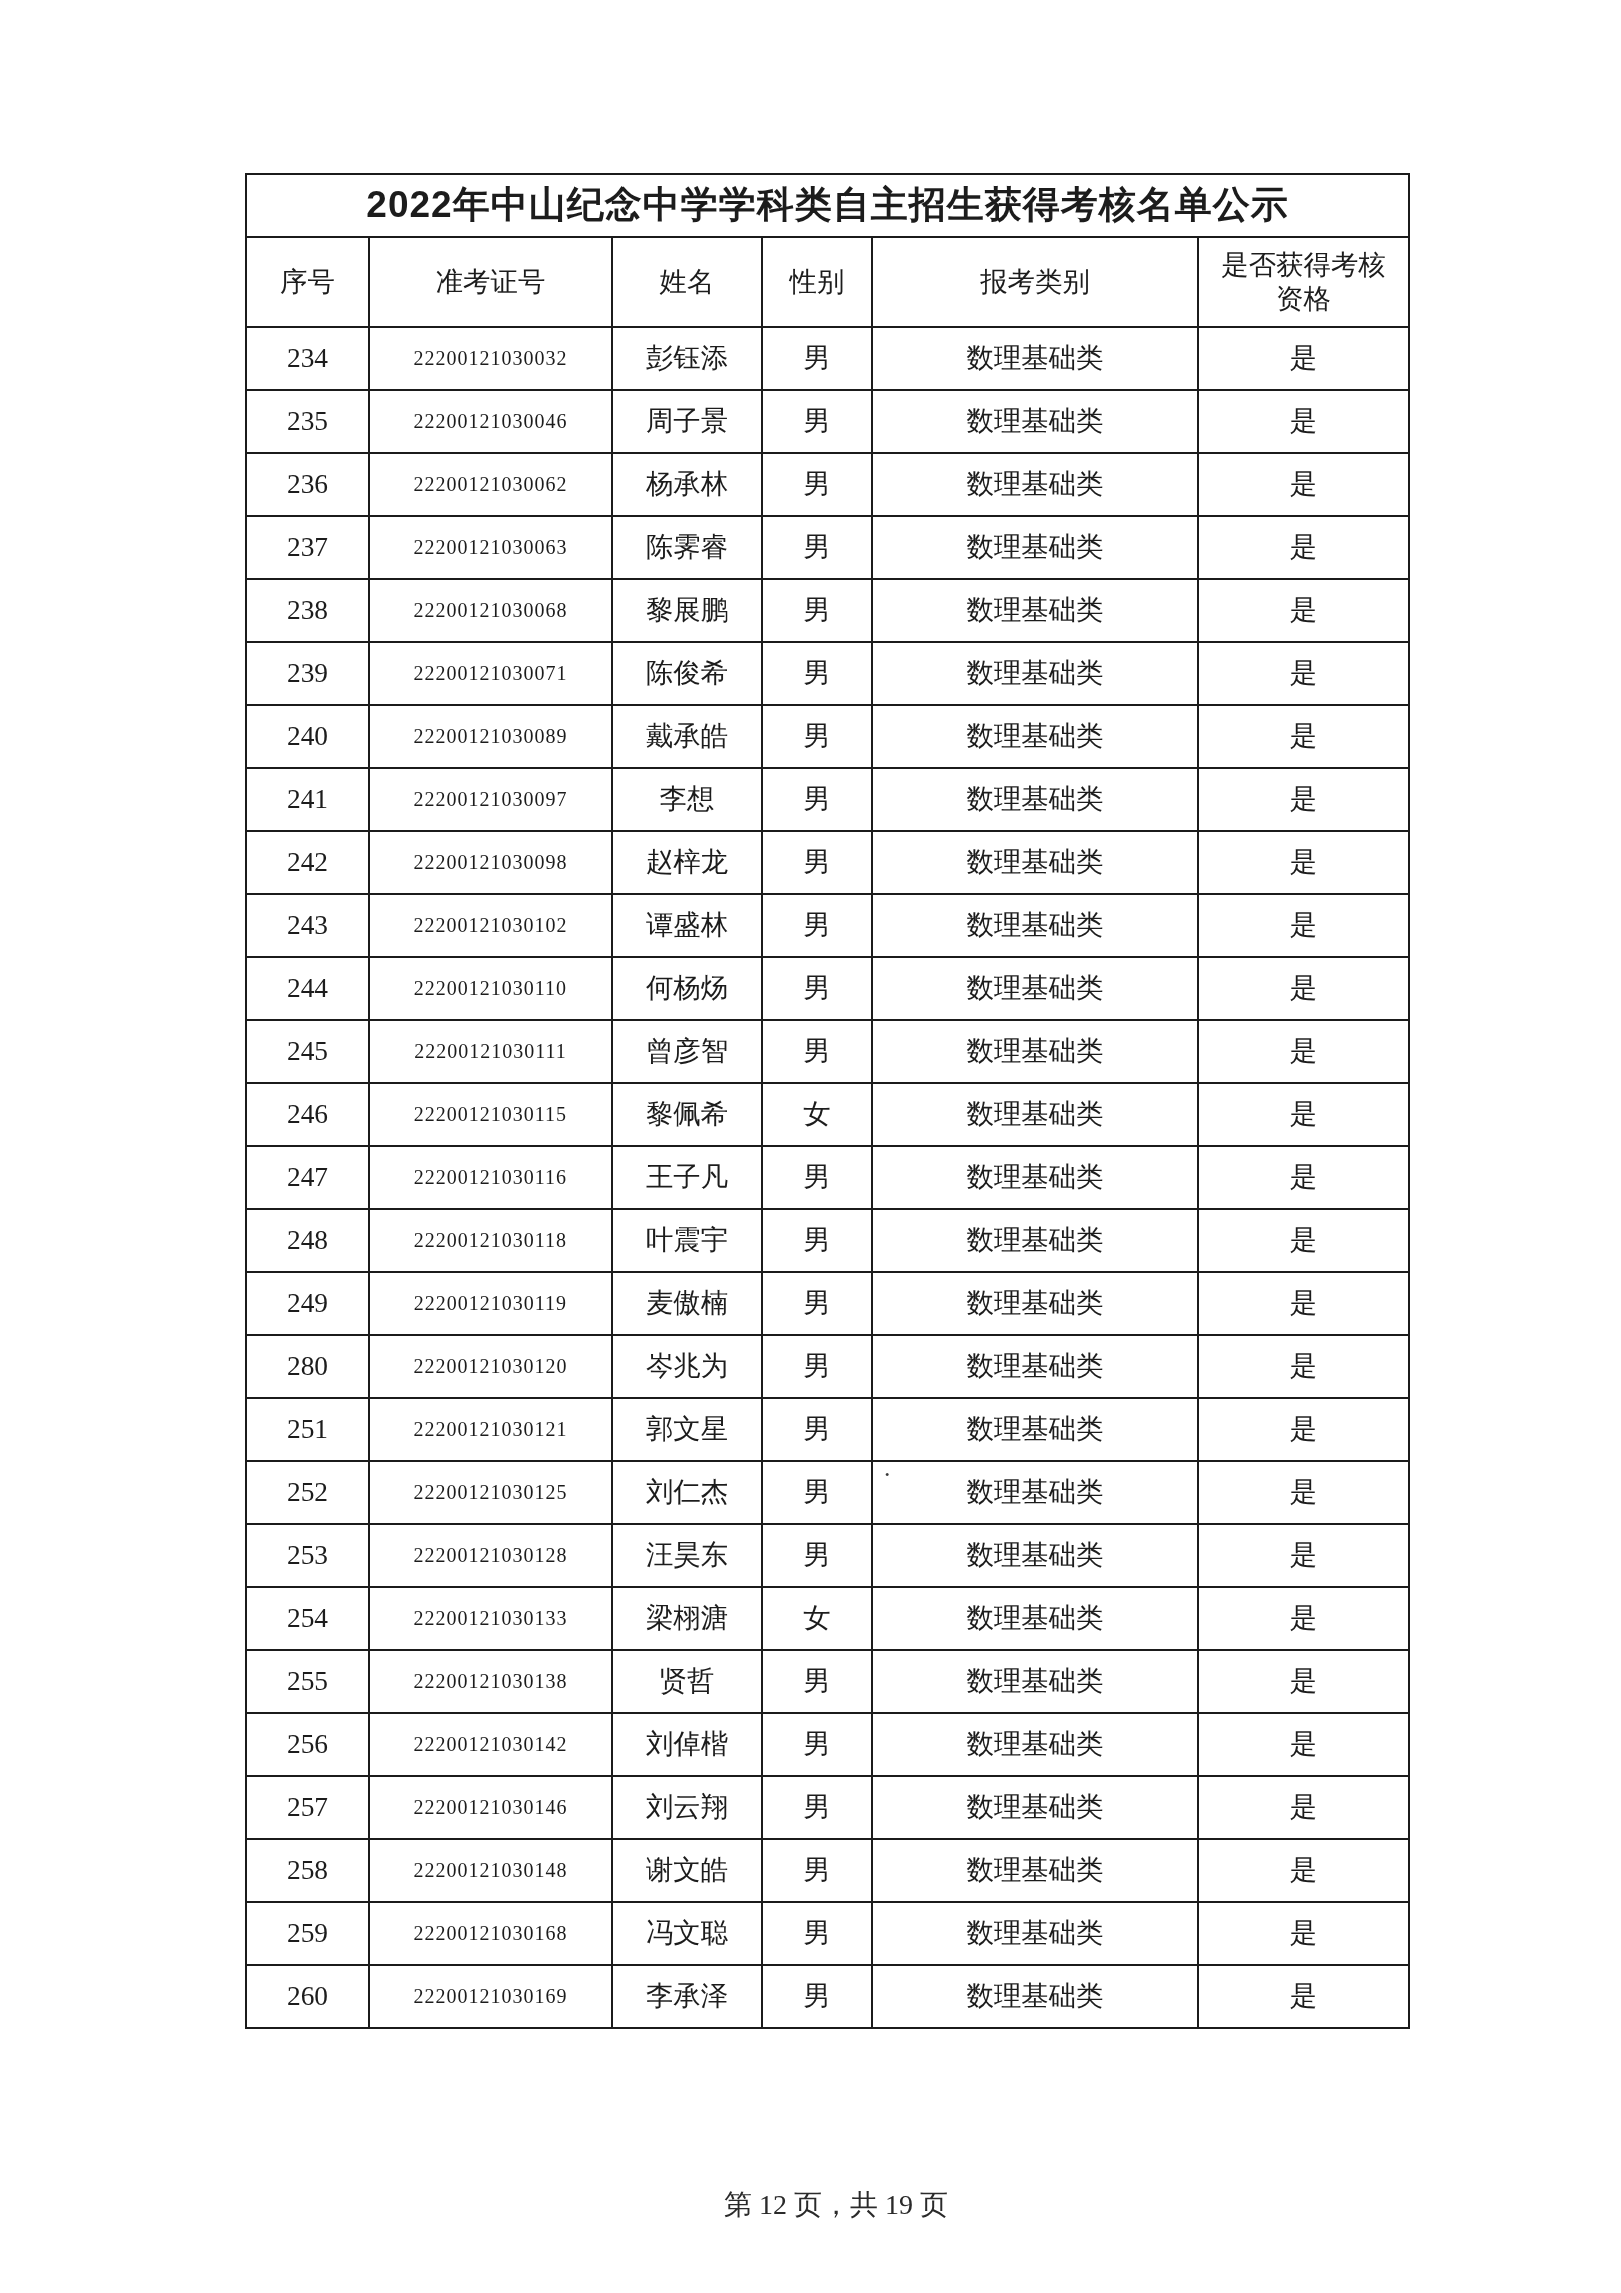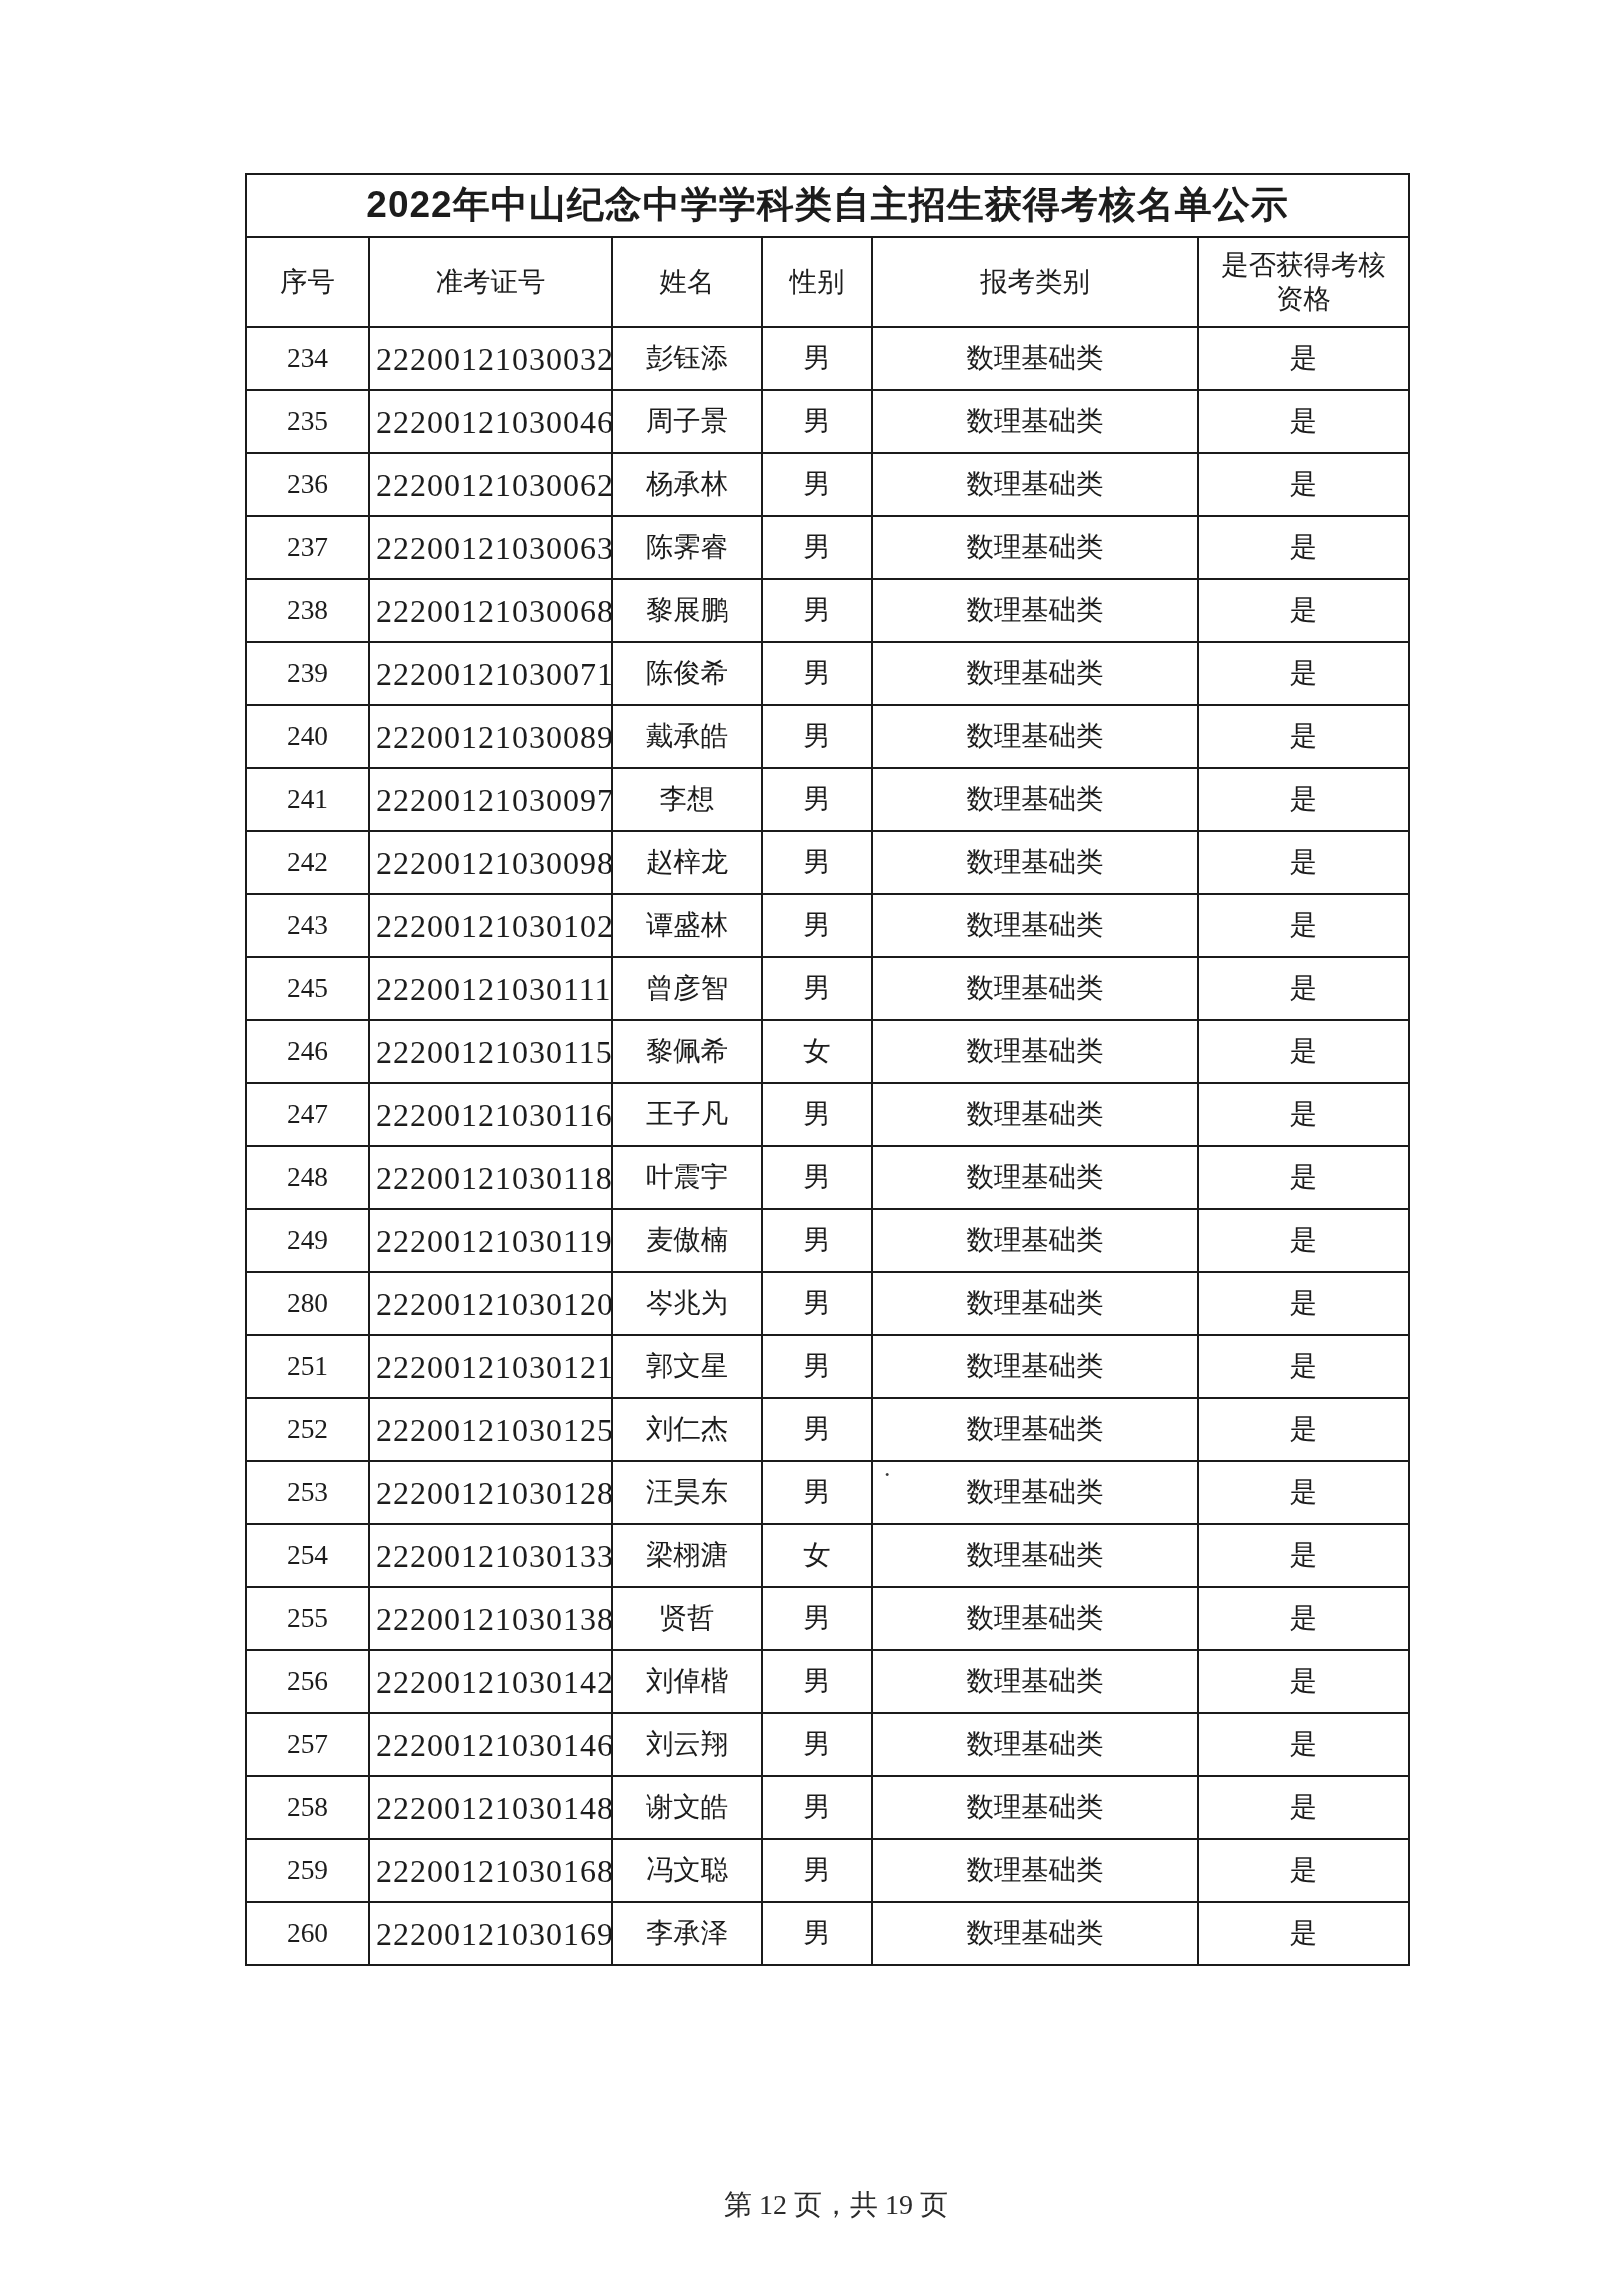--- a/index.html
+++ b/index.html
@@ -37,21 +37,21 @@
     font-size:37px;
     letter-spacing:1px;
   }
   tr.header-row th{
     height:88px;
     font-size:27.4px;
   }
   tr.header-row th.qualify-col{padding:0 13px;}
   tbody td{height:61px;}
   tbody td.id-cell{
-    font-size:32px;
+    font-size:20px;
     letter-spacing:1px;
   }
   .footer{
     position:absolute;
     top:2186px;
     left:836px;
     transform:translateX(-50%);
     font-size:28px;
     font-family:"Liberation Serif","DejaVu Serif",serif;
     color:#2a2a2a;
@@ -166,20 +166,28 @@
         </tr>
         <tr>
           <td>243</td>
           <td class="id-cell">22200121030102</td>
           <td>谭盛林</td>
           <td>男</td>
           <td>数理基础类</td>
           <td>是</td>
         </tr>
         <tr>
+          <td>244</td>
+          <td class="id-cell">22200121030110</td>
+          <td>何杨炀</td>
+          <td>男</td>
+          <td>数理基础类</td>
+          <td>是</td>
+        </tr>
+        <tr>
           <td>245</td>
           <td class="id-cell">22200121030111</td>
           <td>曾彦智</td>
           <td>男</td>
           <td>数理基础类</td>
           <td>是</td>
         </tr>
         <tr>
           <td>246</td>
           <td class="id-cell">22200121030115</td>

